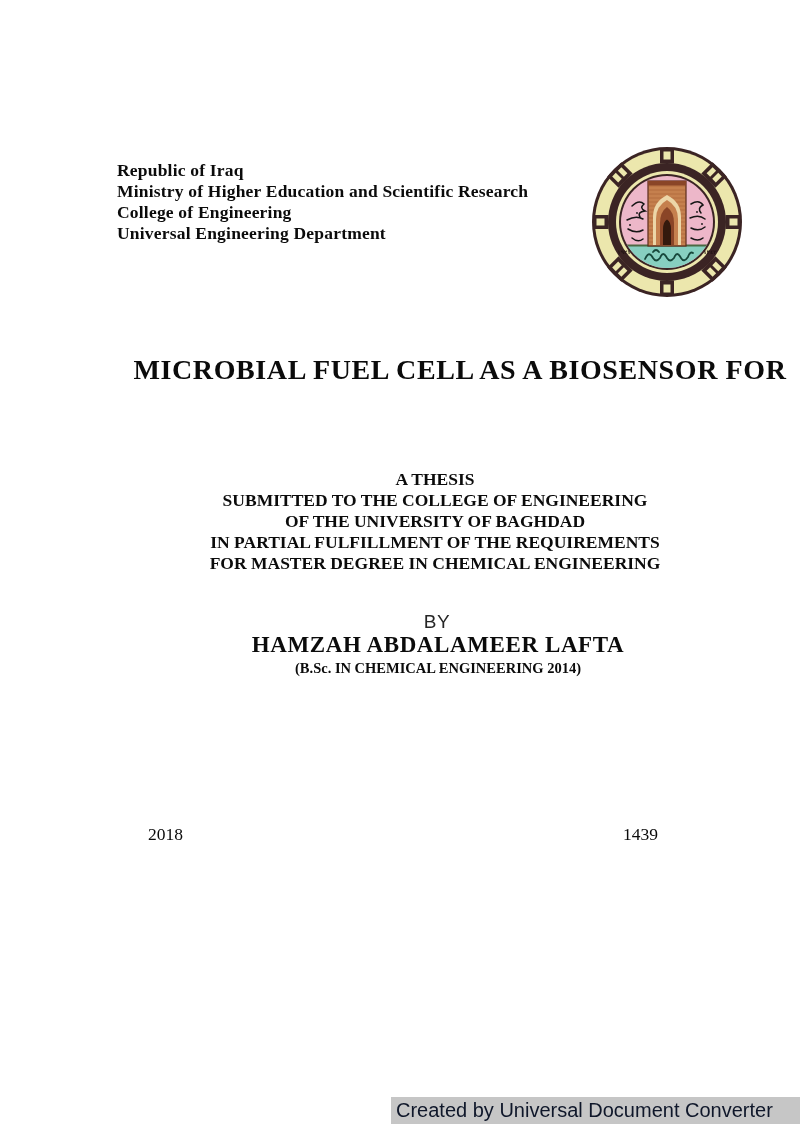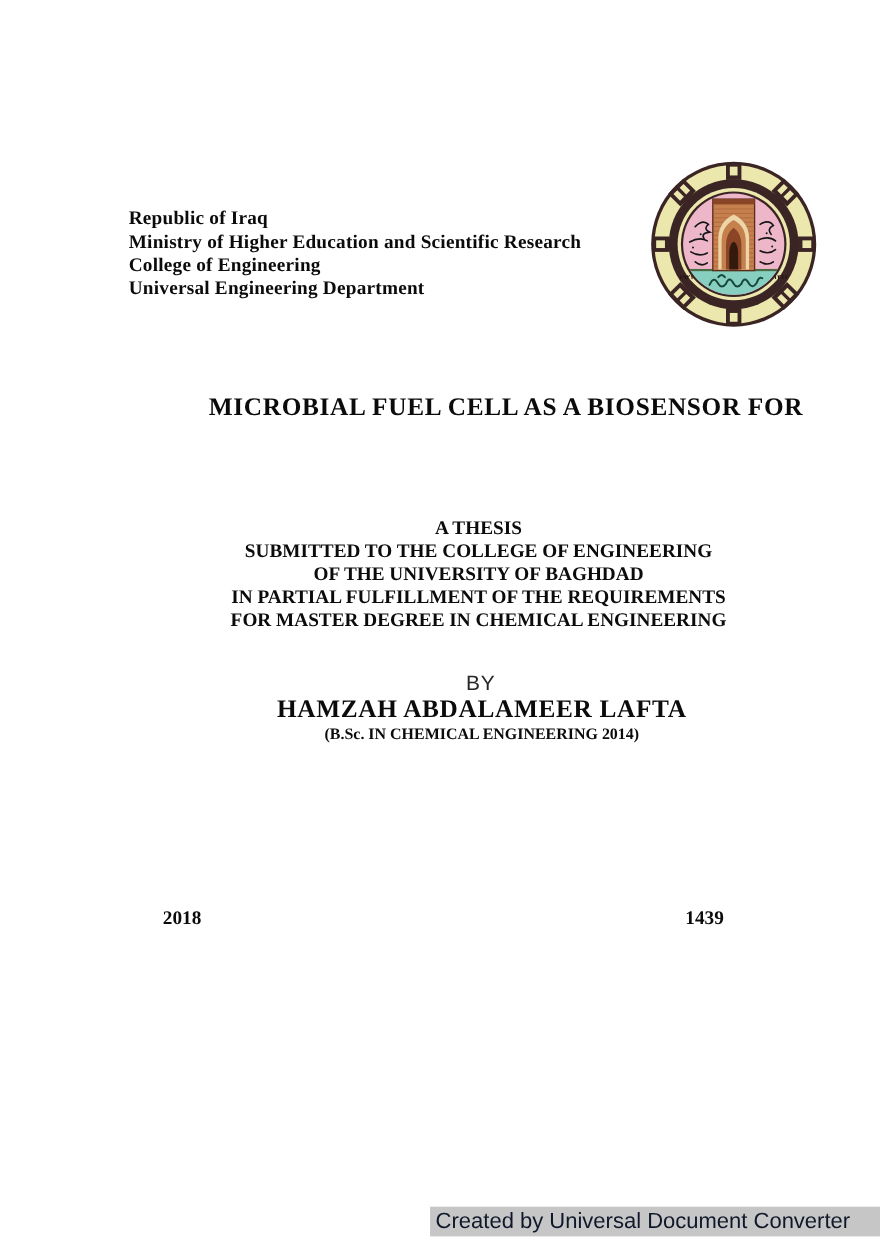--- a/index.html
+++ b/index.html
@@ -14,37 +14,36 @@
   }
   .header-block {
     position: absolute;
     left: 117px;
     top: 160px;
     font-weight: 700;
     font-size: 17.5px;
     line-height: 21px;
     letter-spacing: 0.2px;
     white-space: nowrap;
-    margin-top: 28px;
   }
   .emblem {
     position: absolute;
     left: 591px;
     top: 146px;
     width: 152px;
     height: 152px;
   }
   .title-block {
     position: absolute;
     left: 120px;
     top: 353px;
     width: 680px;
     text-align: center;
     font-weight: 700;
-    font-size: 23px;
+    font-size: 28px;
     line-height: 34.5px;
     letter-spacing: 0.6px;
   }
   .submission-block {
     position: absolute;
     left: 35px;
     top: 469px;
     width: 800px;
     text-align: center;
     font-weight: 700;
@@ -78,21 +77,21 @@
   .credential {
     position: absolute;
     left: 38px;
     top: 659px;
     width: 800px;
     text-align: center;
     font-weight: 700;
     font-size: 14.5px;
     line-height: 18px;
   }
-  .year { position: absolute; top: 825px; font-weight: 700; font-size: 17.5px; line-height: 18px; }
+  .year { position: absolute; top: 825px; font-weight: 400; font-size: 17.5px; line-height: 18px; }
   .year-gregorian { left: 148px; }
   .year-hijri { left: 623px; }
   .watermark-bar {
     position: absolute;
     right: 0;
     bottom: 8px;
     width: 409px;
     height: 27px;
     background: #c6c6c6;
     color: #0f172a;

